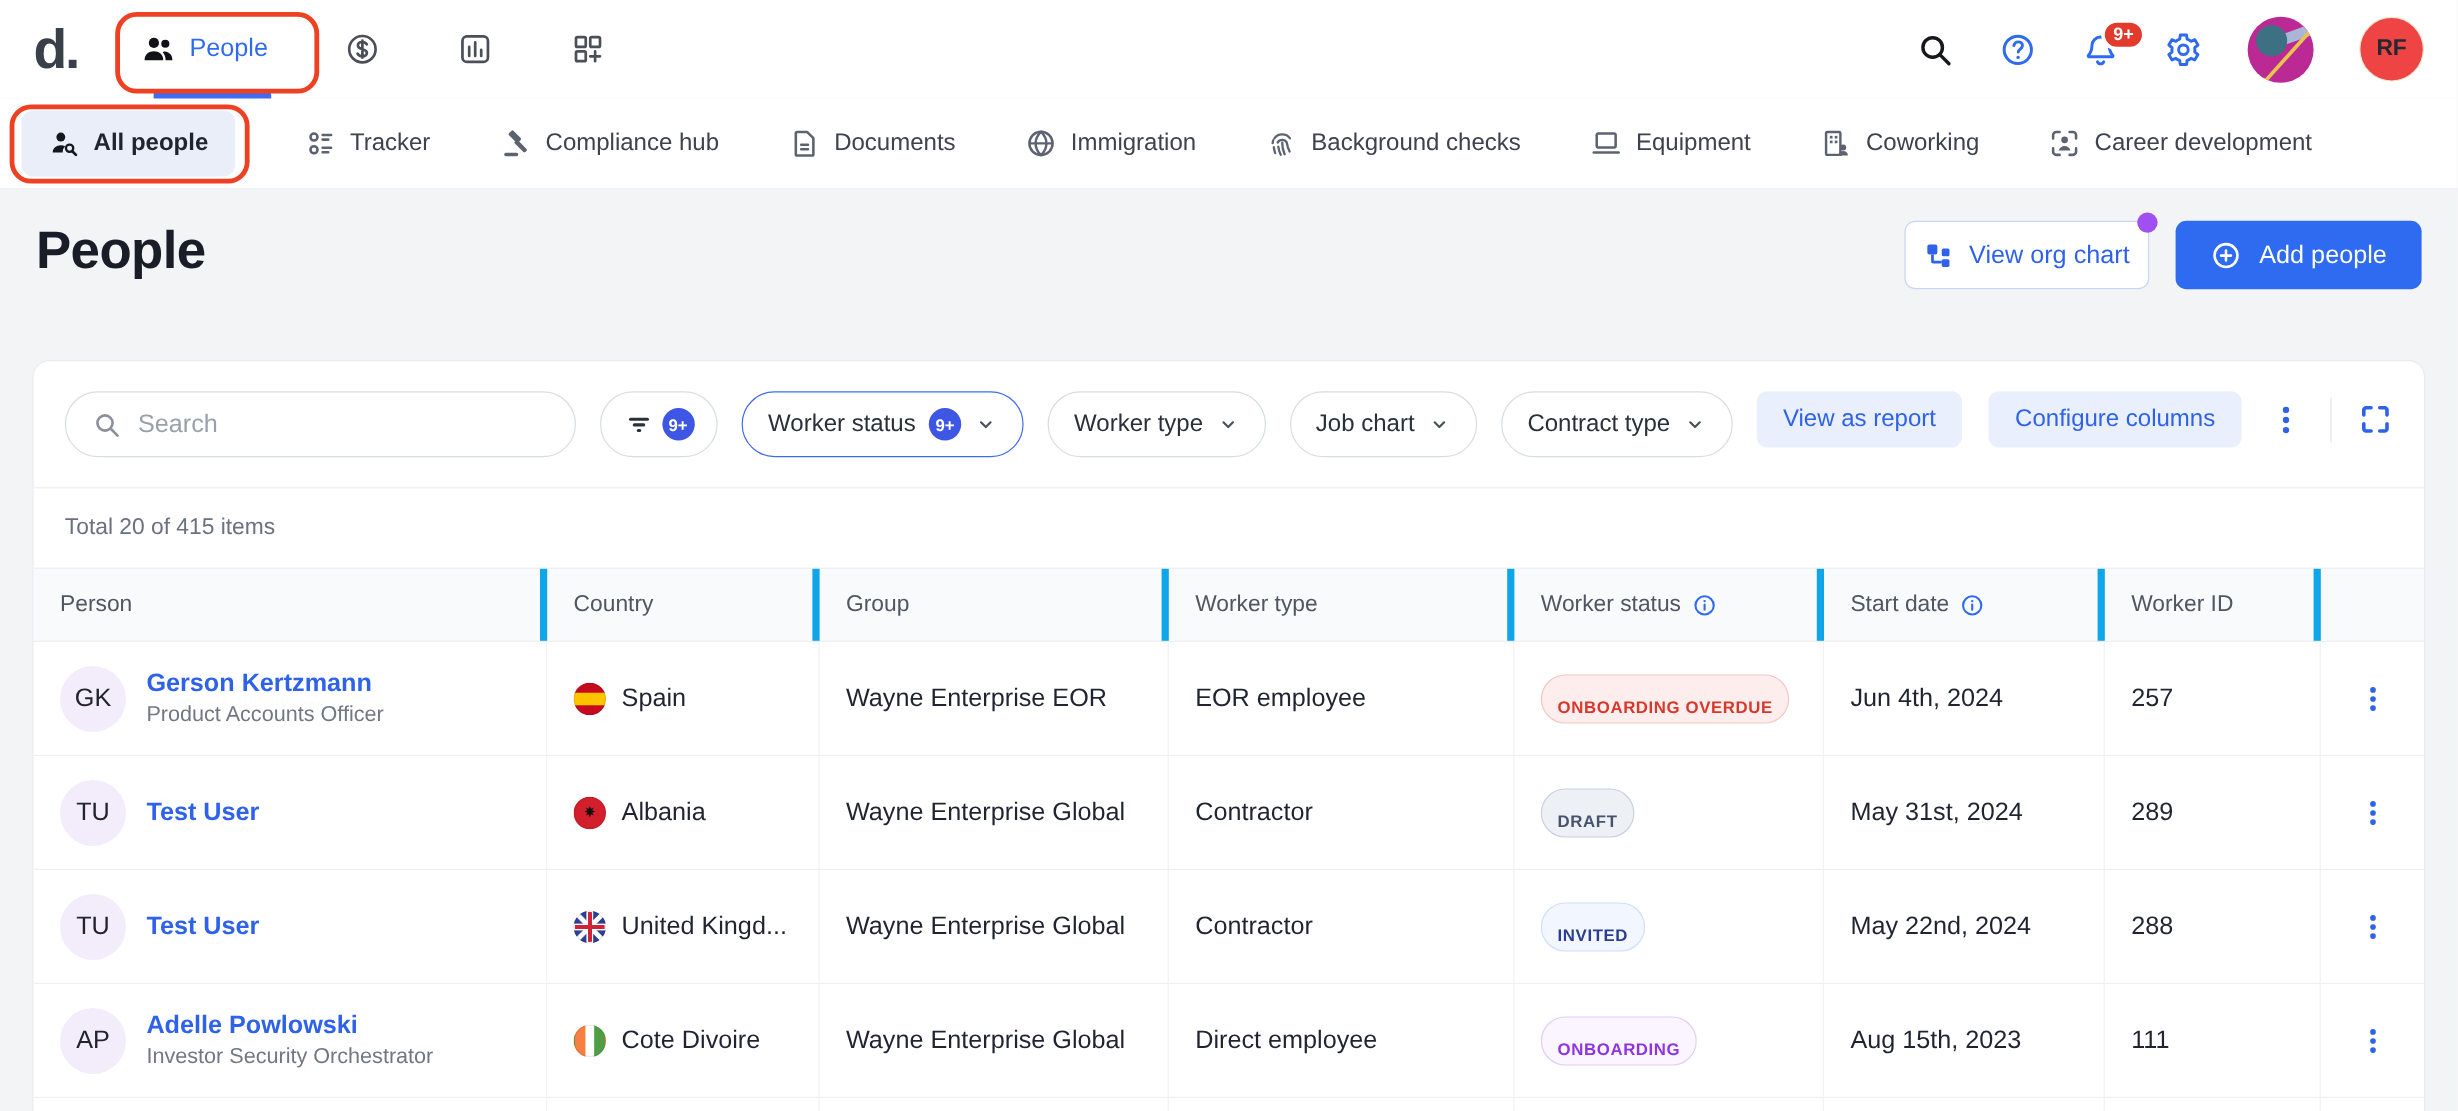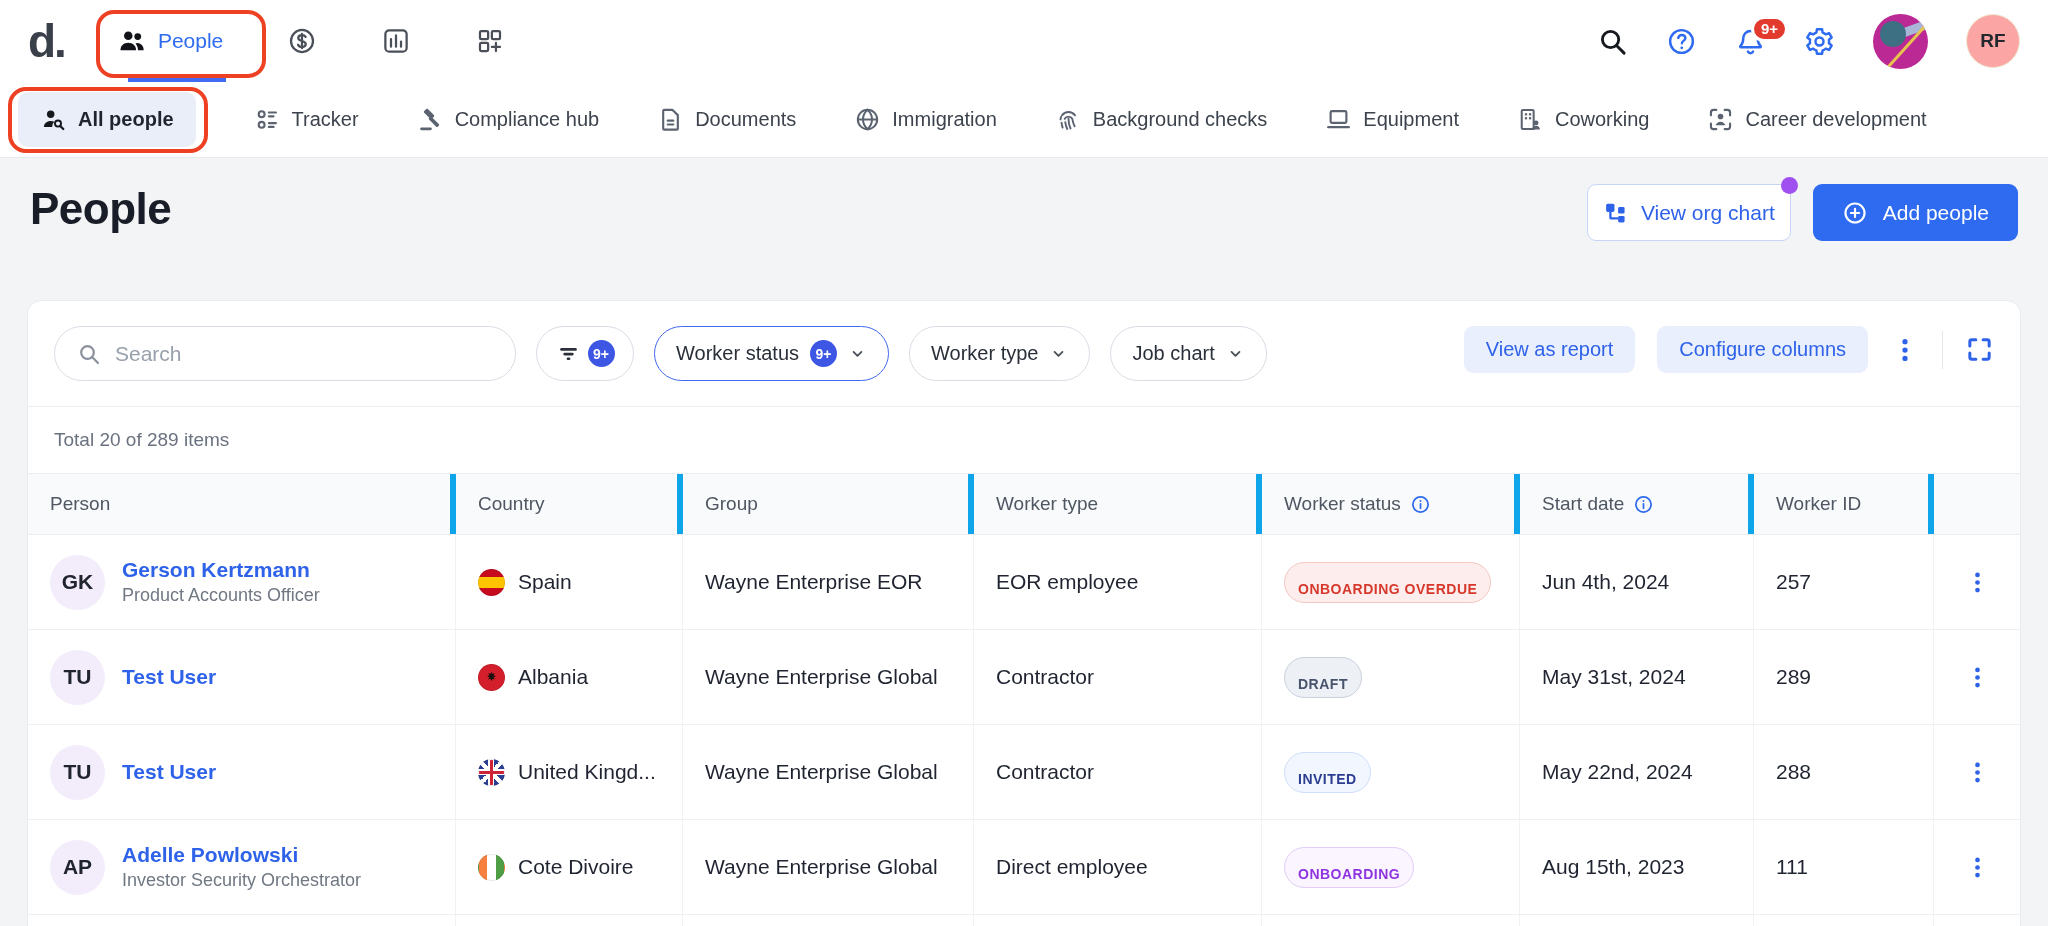--- a/index.html
+++ b/index.html
@@ -17,21 +17,21 @@
   .nav-underline { position:absolute; left:128px; top:75px; width:98px; height:7px; background:#3f6cf2; border-radius:4px 4px 0 0; }
   .topnav-right { margin-left:auto; display:flex; align-items:center; gap:38px; }
   .tr-icon { width:31px; height:31px; color:#2e6bf0; position:relative; cursor:pointer; }
   .tr-icon.dark { color:#15181d; }
   .bell-badge { position:absolute; top:-10px; left:16px; background:#e23a2c; color:#fff; font-size:15px; font-weight:700;
     padding:2px 7px 3px; border-radius:999px; border:3px solid #fff; line-height:1; }
   .avatar-org { width:55px; height:55px; border-radius:50%; background:#bb2a94; position:relative; overflow:hidden; }
   .avatar-org .dot { position:absolute; width:26px; height:26px; border-radius:50%; background:#3d7082; left:7px; top:7px; }
   .avatar-org .bar { position:absolute; width:34px; height:9px; background:#aab6d8; transform:rotate(-20deg); left:20px; top:12px; }
   .avatar-org .line { position:absolute; width:70px; height:2.5px; background:#e8c54c; transform:rotate(-48deg); left:-6px; top:36px; }
-  .avatar-user { width:54px; height:54px; border-radius:50%; background:#fca5a5; border:1px solid #eee8d2;
+  .avatar-user { width:54px; height:54px; border-radius:50%; background:#ef4444; border:1px solid #eee8d2;
     display:flex; align-items:center; justify-content:center; font-size:19px; font-weight:600; color:#23282f; }
 
   
   .subnav { height:76px; background:#fff; border-bottom:1px solid #e7e9ed; display:flex; align-items:center; padding:0 18px; gap:58px; }
   .sub-item { display:flex; align-items:center; gap:11px; font-size:20px; font-weight:500; color:#3c434d; white-space:nowrap; cursor:pointer; }
   .sub-item .ic { width:27px; height:27px; color:#5c6370; flex:0 0 auto; }
   .sub-item.active { background:#e9eef8; border-radius:10px; padding:14px 22px; color:#1f242e; font-weight:700;justify-content:center; }
   .sub-item.active .ic { color:#15181d; }
 
   
@@ -82,21 +82,21 @@
   .tgrid { display:grid; grid-template-columns:428px 227px 291px 288px 258px 234px 180px 1fr; align-items:center; }
   .thead { background:#f9fafb; border-top:1px solid #eceef1; border-bottom:1px solid #eceef1; height:62px; }
   .th { display:flex; align-items:center; gap:9px; padding:0 22px; font-size:19px; color:#4f5763; height:100%; border-right:6px solid #0ea5e9; }
   .th:last-child { border-right:none; }
   .th .ic { width:21px; height:21px; color:#2e6bf0; flex:0 0 auto; }
   .trow { height:95px; border-bottom:1px solid #eef0f3; background:#fff; }
   .td { display:flex; align-items:center; padding:0 22px; height:100%; border-right:1px solid #f1f2f5; font-size:21px; color:#1f2430; overflow:hidden; white-space:nowrap; }
   .td:last-child { border-right:none; justify-content:center; }
   .person-cell { gap:17px; }
   .p-avatar { width:55px; height:55px; border-radius:50%; background:#f3ecfb; display:flex; align-items:center;
-    justify-content:center; font-size:21px; font-weight:700; color:#20242c; flex:0 0 auto; }
+    justify-content:center; font-size:21px; font-weight:400; color:#20242c; flex:0 0 auto; }
   .p-name { font-size:21px; font-weight:700; color:#2e62e9; line-height:1.35; cursor:pointer; }
   .p-sub { font-size:18px; color:#707883; line-height:1.3; white-space:nowrap; overflow:hidden; text-overflow:ellipsis; max-width:300px; }
   .flag { width:27px; height:27px; border-radius:50%; margin-right:13px; flex:0 0 auto; position:relative; overflow:hidden; border:.5px solid rgba(0,0,0,.08); }
   .flag.spain { background:linear-gradient(180deg,#c60b1e 0 28%,#ffc400 28% 72%,#c60b1e 72% 100%); }
   .flag.albania { background:#d31f2b; display:flex; align-items:center; justify-content:center; }
   .flag.albania svg { width:15px; height:15px; fill:#18100f; }
   .flag.uk { background:
       linear-gradient(180deg,transparent 38%,#fff 38% 62%,transparent 62%),
       linear-gradient(90deg,transparent 38%,#fff 38% 62%,transparent 62%),
       linear-gradient(45deg,transparent 44%,#fff 44% 56%,transparent 56%),
@@ -330,37 +330,44 @@
     </div>
 
     <div class="pill">
       <span class="lbl">Job chart</span>
 
       <span class="chev"><svg viewBox="0 0 24 24" fill="none" stroke="currentColor" stroke-width="2.3" stroke-linecap="round" stroke-linejoin="round">
               <path d="M7 10l5 5 5-5"></path>
             </svg></span>
     </div>
 
+    <div class="pill">
+      <span class="lbl">Contract type</span>
+
+      <span class="chev"><svg viewBox="0 0 24 24" fill="none" stroke="currentColor" stroke-width="2.3" stroke-linecap="round" stroke-linejoin="round">
+              <path d="M7 10l5 5 5-5"></path>
+            </svg></span>
+    </div>
   </div>
     <div class="filter-actions">
       <button class="btn-soft">View as report</button>
       <button class="btn-soft">Configure columns</button>
       <span class="kebab-btn"><svg viewBox="0 0 24 24" fill="currentColor">
             <circle cx="12" cy="5.3" r="2.1"></circle>
             <circle cx="12" cy="12" r="2.1"></circle>
             <circle cx="12" cy="18.7" r="2.1"></circle>
           </svg></span>
       <span class="v-div"></span>
       <span class="expand-btn"><svg viewBox="0 0 24 24" fill="none" stroke="currentColor" stroke-width="2.5" stroke-linecap="round">
             <path d="M4 9V5.6A1.6 1.6 0 0 1 5.6 4H9M15 4h3.4A1.6 1.6 0 0 1 20 5.6V9M20 15v3.4a1.6 1.6 0 0 1-1.6 1.6H15M9 20H5.6A1.6 1.6 0 0 1 4 18.4V15"></path>
           </svg></span>
     </div>
   </div>
 
-  <div class="summary-row">Total 20 of 289 items</div>
+  <div class="summary-row">Total 20 of 415 items</div>
 
   <div class="tgrid thead" id="thead">
     <div class="th">
       <span class="lbl">Person</span>
 
     </div>
 
     <div class="th">
       <span class="lbl">Country</span>
 

